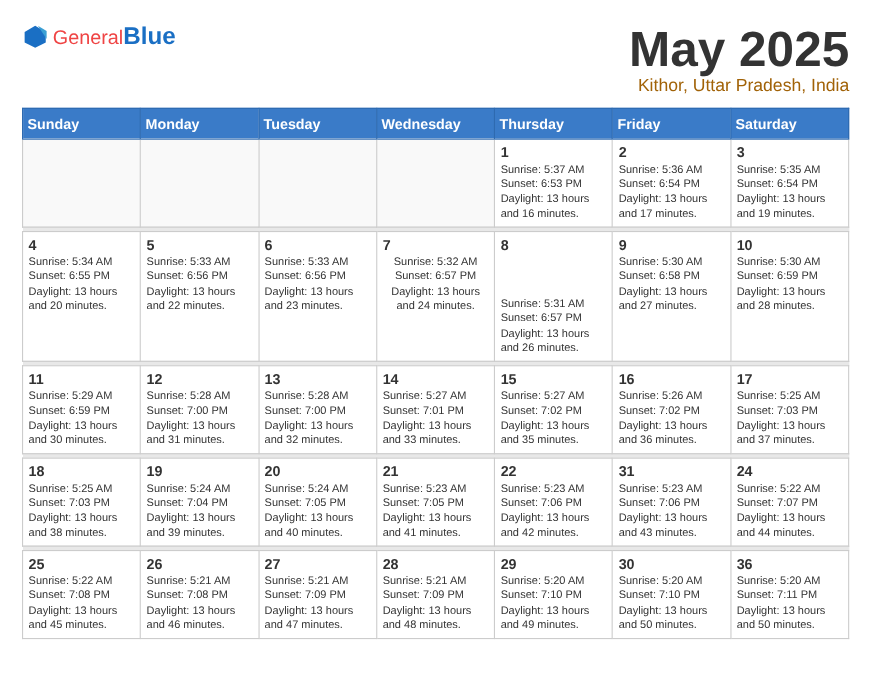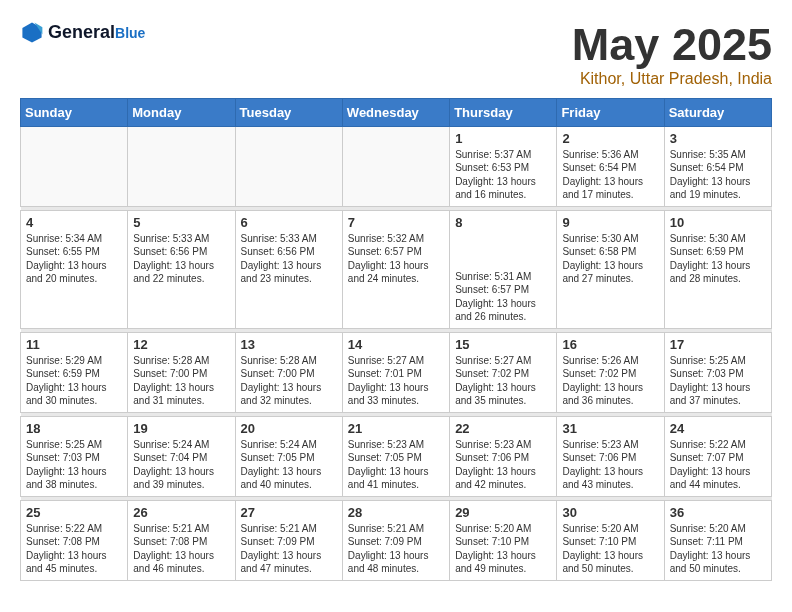--- a/index.html
+++ b/index.html
@@ -16,25 +16,25 @@
       align-items: flex-start;
       margin-bottom: 10px;
     }
     .logo {
       display: flex;
       align-items: center;
       gap: 4px;
     }
     .logo-text-general {
       font-size: 18px;
-      font-weight: bold;
-      color: #0f172a;
+      font-weight: normal;
+      color: #ef4444;
     }
     .logo-text-blue {
-      font-size: 14px;
+      font-size: 22px;
       font-weight: bold;
       color: #1a6fc4;
     }
     .logo-icon {
       width: 24px;
       height: 24px;
     }
     .title-area {
       text-align: right;
     }
@@ -168,21 +168,21 @@
         </td>
         <td>
           <span class="day-number">6</span>
           <div class="day-info" style="white-space: pre-line;">Sunrise: 5:33 AM
 Sunset: 6:56 PM
 Daylight: 13 hours
 and 23 minutes.</div>
         </td>
         <td>
           <span class="day-number">7</span>
-          <div class="day-info" style="white-space: pre-line;">Sunrise: 5:32 AM
+          <div class="day-info" style="white-space: pre-line; text-align: center;">Sunrise: 5:32 AM
 Sunset: 6:57 PM
 Daylight: 13 hours
 and 24 minutes.</div>
         </td>
         <td>
           <span class="day-number">8</span>
           <div class="day-info" style="white-space: pre-line; margin-top: 40px;">Sunrise: 5:31 AM
 Sunset: 6:57 PM
 Daylight: 13 hours
 and 26 minutes.</div>

